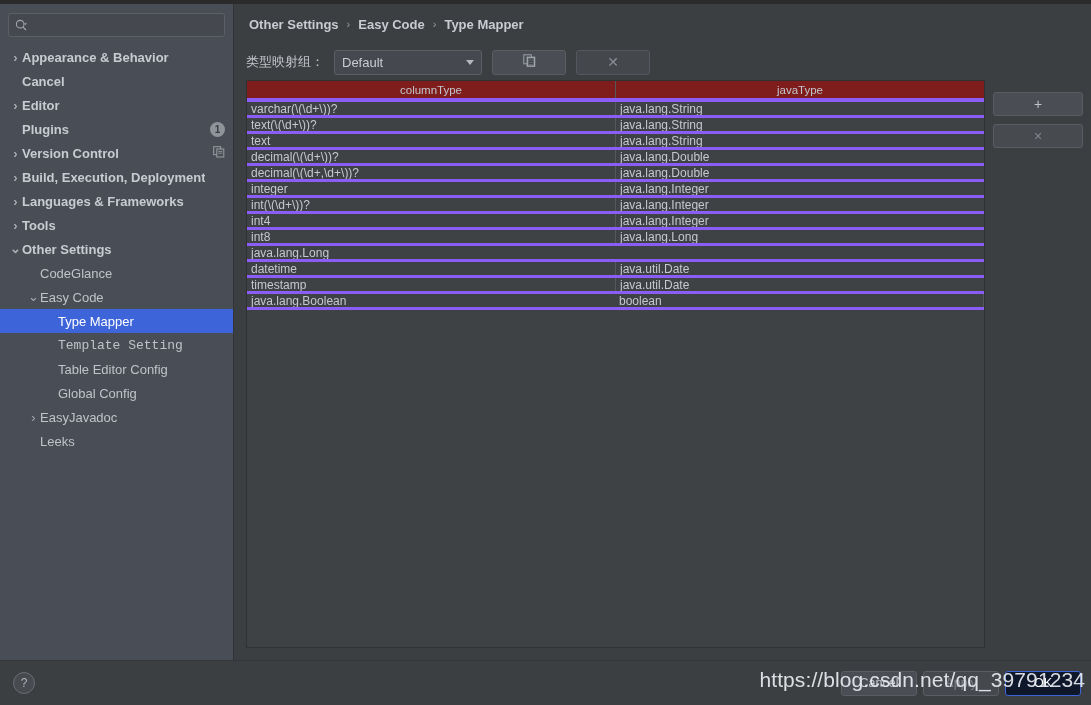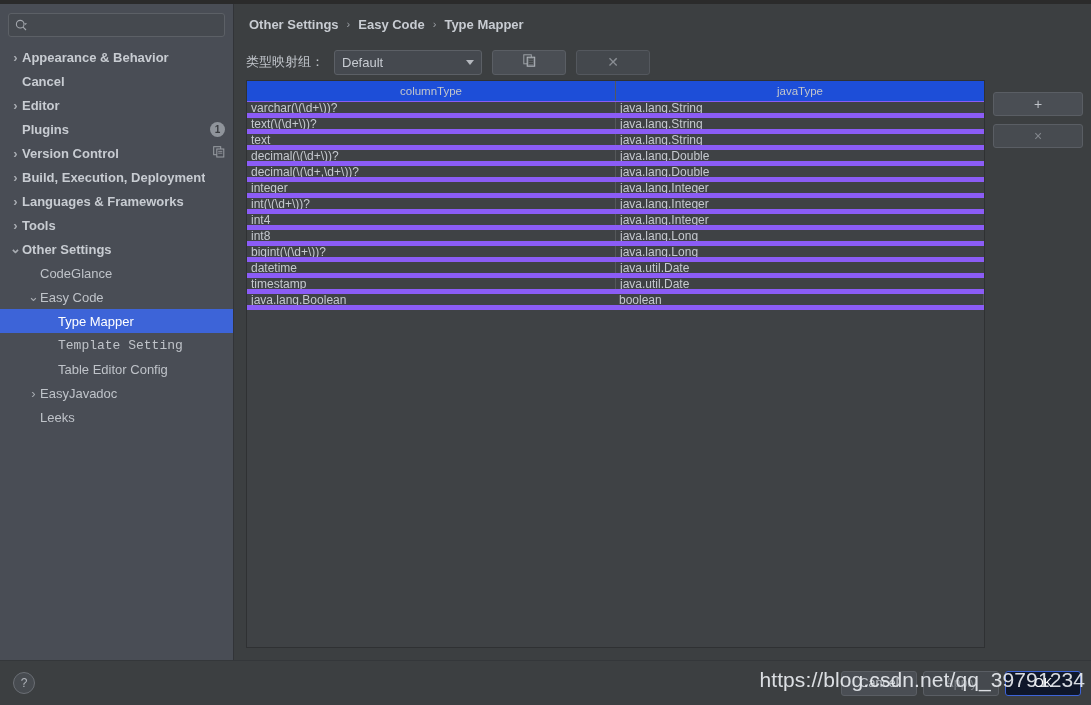--- a/index.html
+++ b/index.html
@@ -219,41 +219,41 @@
     display: flex;
     flex-direction: column;
     margin-bottom: 12px;
     overflow: hidden;
   }
 
   .tbl-head {
     display: flex;
     height: 21px;
     flex: 0 0 21px;
-    background: #1d4ed8;
-    border-bottom: 1px solid #8b5cf6;
+    background: #7f1d1d;
+    border-bottom: 4px solid #8b5cf6;
   }
   .th {
     display: flex;
     align-items: center;
     justify-content: center;
     font-size: 11.5px;
     color: #c2c6cc;
     height: 100%;
     cursor: default;
   }
   .th.col1 { width: 369px; flex: 0 0 369px; border-right: 1px solid #55585b; }
   .th.col2 { flex: 1 1 auto; }
 
   .tbl-body { flex: 1 1 auto; overflow: hidden; }
 
   .tr {
     display: flex;
     height: 16px;
-    border-bottom: 5px solid #8b5cf6;
+    border-bottom: 3px solid #8b5cf6;
     font-size: 12px;
     color: #c5c9cf;
   }
   .td {
     display: flex;
     align-items: center;
     padding-left: 4px;
     height: 100%;
     white-space: nowrap;
     overflow: hidden;
@@ -435,20 +435,24 @@
             <span class="tw-label">Type Mapper</span>
           </div>
           <div class="tree-item" style="padding-left: 45px; font-family: Liberation Mono, monospace;">
             <span class="tw-arrow empty" style="font-size: 13px;">›</span>
             <span class="tw-label">Template Setting</span>
           </div>
           <div class="tree-item" style="padding-left: 45px;">
             <span class="tw-arrow empty" style="font-size: 13px;">›</span>
             <span class="tw-label">Table Editor Config</span>
           </div>
+          <div class="tree-item" style="padding-left: 45px;">
+            <span class="tw-arrow empty" style="font-size: 13px;">›</span>
+            <span class="tw-label">Global Config</span>
+          </div>
           <div class="tree-item" style="padding-left: 27px;">
             <span class="tw-arrow" style="font-size: 13px;">›</span>
             <span class="tw-label">EasyJavadoc</span>
           </div>
           <div class="tree-item" style="padding-left: 27px;">
             <span class="tw-arrow empty" style="font-size: 13px;">›</span>
             <span class="tw-label">Leeks</span>
           </div>
         </div>
     </div>
@@ -526,21 +530,20 @@
               </div>
               <div class="tr">
                 <div class="td col1">int4</div>
                 <div class="td col2">java.lang.Integer</div>
               </div>
               <div class="tr">
                 <div class="td col1">int8</div>
                 <div class="td col2">java.lang.Long</div>
               </div>
               <div class="tr">
-                <div class="td col1">bigint(\(\d+\))?</div>
                 <div class="td col2">java.lang.Long</div>
               </div>
               <div class="tr">
                 <div class="td col1">datetime</div>
                 <div class="td col2">java.util.Date</div>
               </div>
               <div class="tr">
                 <div class="td col1">timestamp</div>
                 <div class="td col2">java.util.Date</div>
               </div>

